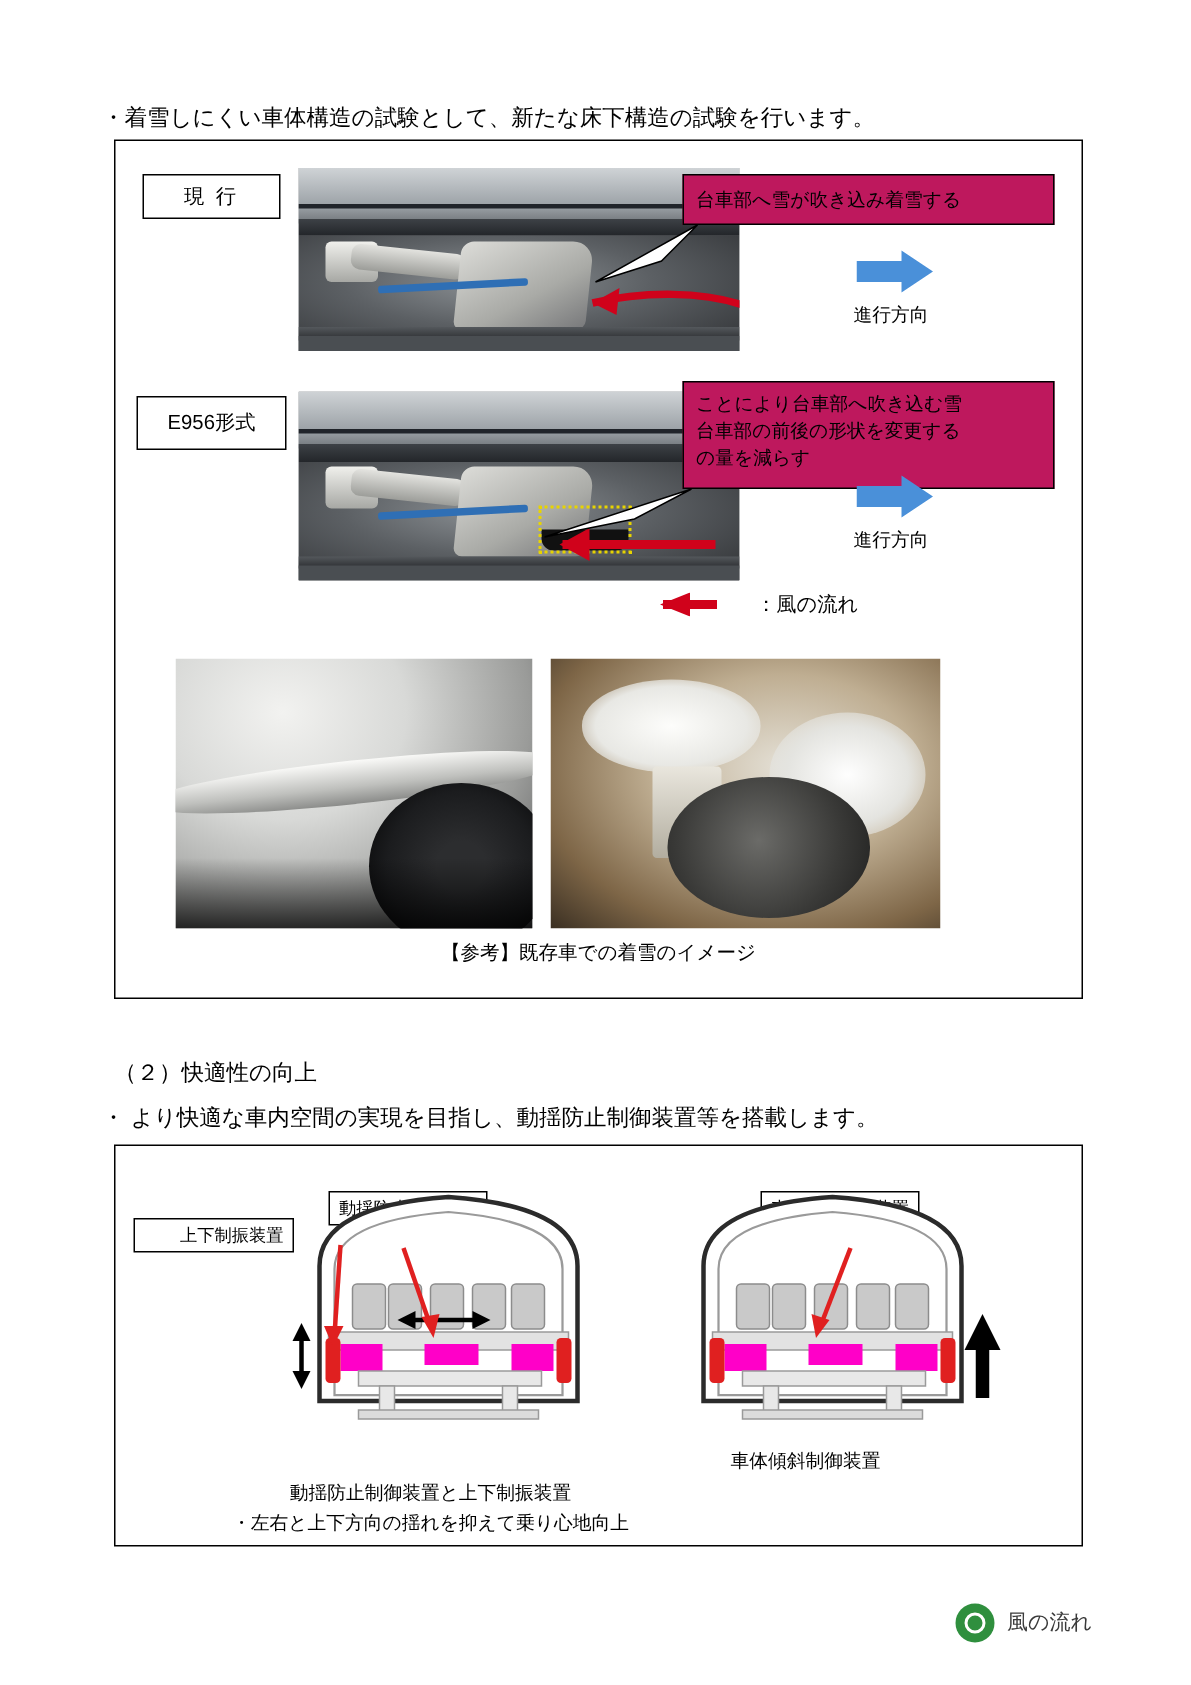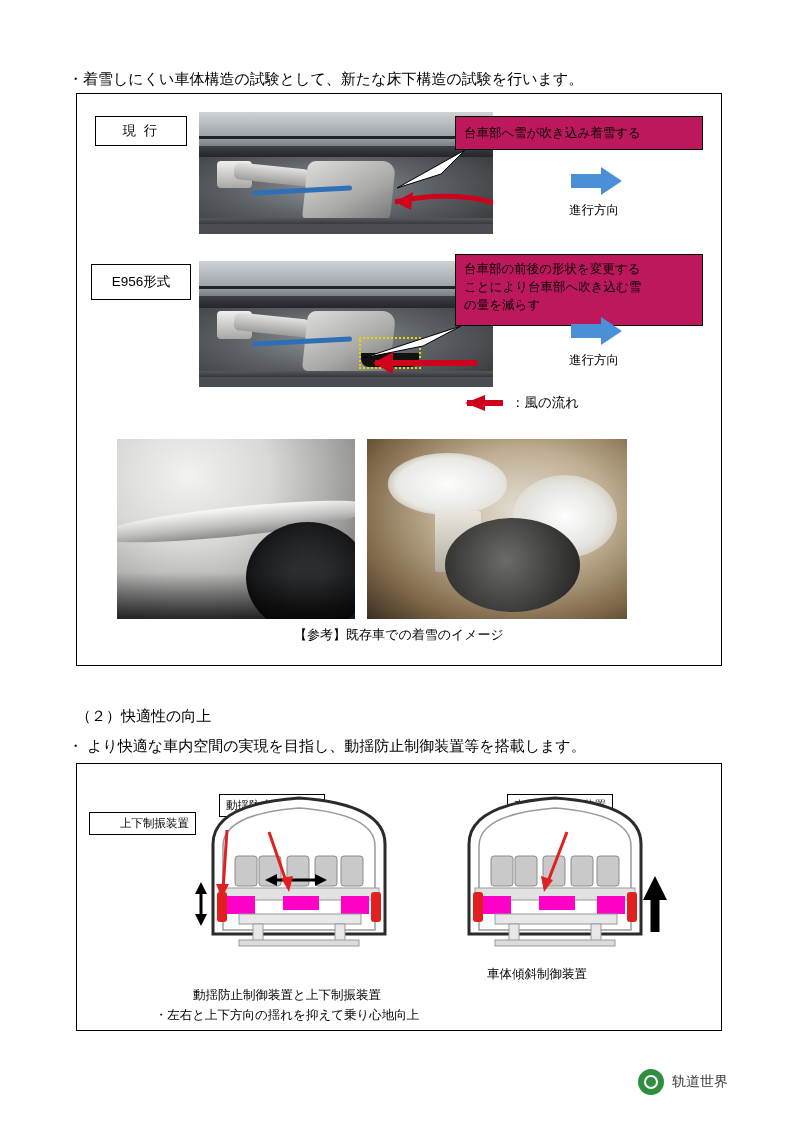--- a/index.html
+++ b/index.html
@@ -236,25 +236,25 @@
   }
   .dir-label {
     position: absolute;
     font-size: 12.5px;
     white-space: nowrap;
   }
 
   
   #wind-legend {
     position: absolute;
-    left: 374px;
+    left: 349px;
     top: 300px;
     display: flex;
     align-items: center;
-    gap: 6px;
+    gap: 24px;
     font-size: 13.5px;
   }
 
   
   #photo-ref-left {
     position: absolute;
     left: 40px;
     top: 345px;
     width: 238px;
     height: 180px;
@@ -499,22 +499,22 @@
       </div>
       <div id="black-shape"></div>
       <div id="dotted-box"></div>
       <svg class="red-arrow-svg" style="left:150px; top:88px;" width="130" height="28" viewBox="0 0 130 28">
         <path d="M128 14 C104 14, 70 14, 26 14" stroke="#d0021b" stroke-width="6" fill="none"></path>
         <path d="M24 14 L44 3 L44 25 Z" fill="#d0021b"></path>
       </svg>
     </div>
 
     <div class="callout" id="callout-2">
+      <div>ことにより台車部へ吹き込む雪</div>
       <div>台車部の前後の形状を変更する</div>
-      <div>ことにより台車部へ吹き込む雪</div>
       <div>の量を減らす</div>
     </div>
     <svg class="leader" style="left:276px; top:230px;" width="110" height="40" viewBox="0 0 110 40">
       <path d="M108 2 L10 34 L70 22 Z" fill="#ffffff" stroke="#000" stroke-width="1"></path>
     </svg>
 
     <svg class="blue-arrow" style="left:494px; top:222px;" viewBox="0 0 52 30">
       <path d="M0 8 L30 8 L30 1 L51 15 L30 29 L30 22 L0 22 Z" fill="#4a90d9"></path>
     </svg>
     <div class="dir-label" style="left:492px; top:258px;">進行方向</div>
@@ -639,16 +639,16 @@
       <div>動揺防止制御装置と上下制振装置</div>
       <div>・左右と上下方向の揺れを抑えて乗り心地向上</div>
     </div>
     <div class="cap-block" id="cap-right">
       <div>車体傾斜制御装置</div>
     </div>
   </div>
 
   <div id="footer">
     <div class="logo"></div>
-    <div class="txt">轨道世界</div>
+    <div class="txt">風の流れ</div>
   </div>
 
 </div>
 
 </body></html>

